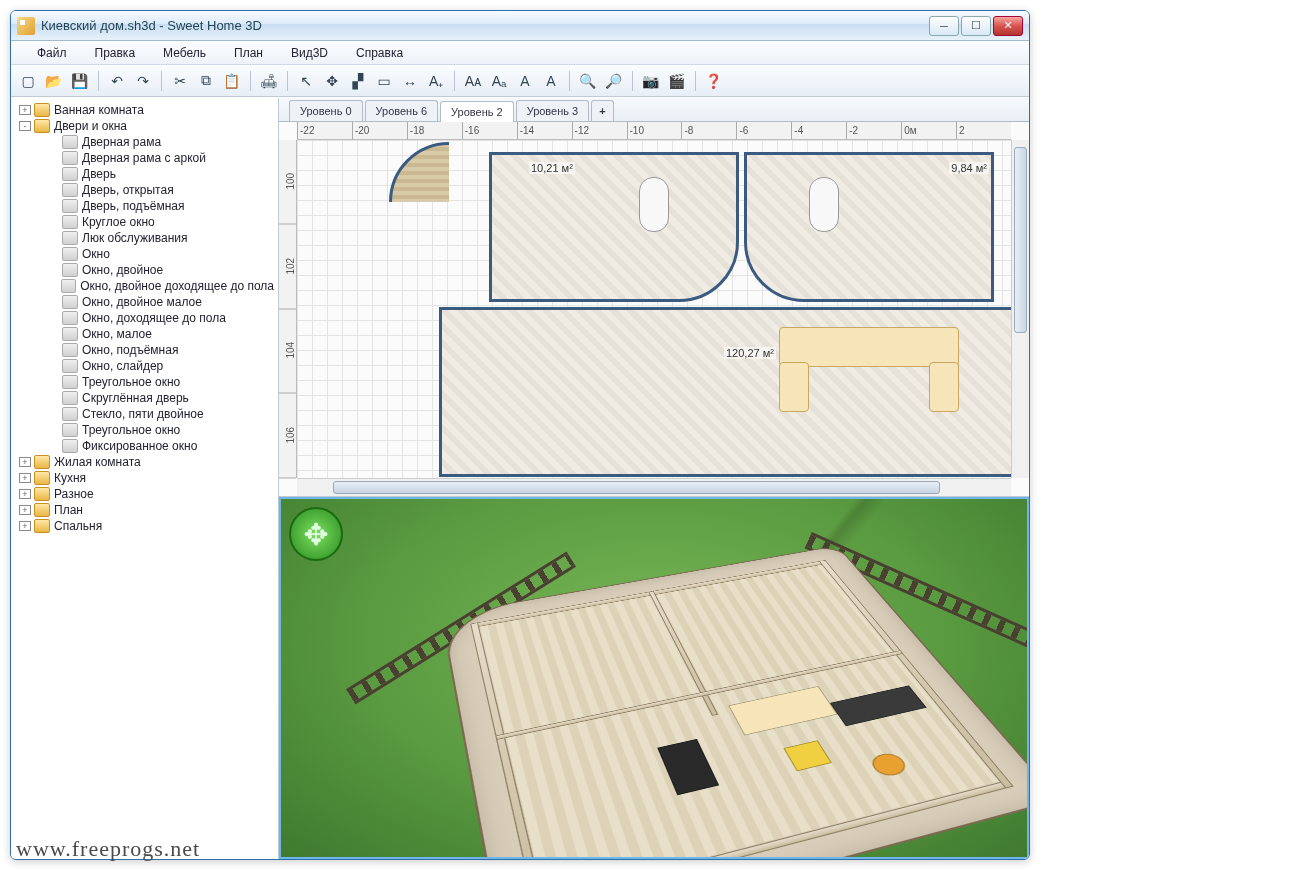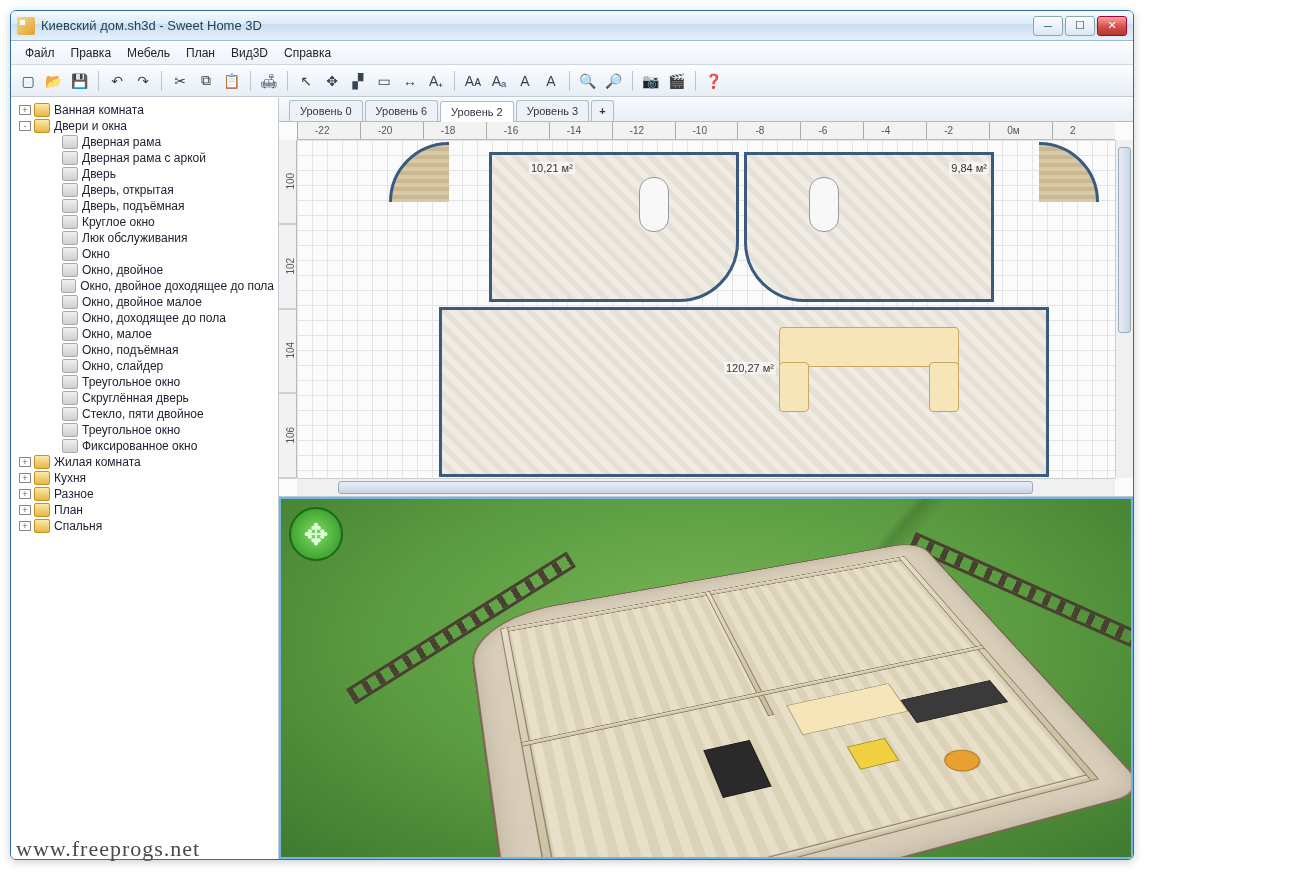--- a/index.html
+++ b/index.html
@@ -1,45 +1,45 @@
 <!DOCTYPE html>
 <html><head>
 <meta charset="utf-8">
 <style>
   * { box-sizing: border-box; margin: 0; padding: 0; font-family: "Segoe UI", Tahoma, sans-serif; }
   body { background: #fff; padding: 10px; }
-  .window { width: 1124px; height: 850px; border: 1px solid #2b6fa8; border-radius: 6px; overflow: hidden; display: flex; flex-direction: column; box-shadow: 0 2px 8px rgba(0,0,0,.2); }
+  .window { width: 1020px; height: 850px; border: 1px solid #2b6fa8; border-radius: 6px; overflow: hidden; display: flex; flex-direction: column; box-shadow: 0 2px 8px rgba(0,0,0,.2); }
   .titlebar { height: 30px; background: linear-gradient(#f8fbfe,#dbeaf9 45%,#c9ddf2 46%,#e7f1fb); display: flex; align-items: center; padding: 0 6px; font-size: 13px; color: #245; border-bottom: 1px solid #a0b8d0; }
   .titlebar .icon { width: 18px; height: 18px; background: linear-gradient(135deg,#f9d98a,#e0a030); border-radius: 2px; margin-right: 6px; display:inline-block; position:relative;}
   .titlebar .icon::after{content:"";position:absolute;top:3px;left:3px;width:5px;height:5px;background:#fff;border-radius:1px;}
   .winbtns { margin-left: auto; display: flex; gap: 2px; }
   .winbtn { width: 30px; height: 20px; border: 1px solid #8aa; border-radius: 3px; background: linear-gradient(#fdfdfd,#d9e8f6); display:flex;align-items:center;justify-content:center;font-size:11px;color:#345;}
   .winbtn.close{background:linear-gradient(#f7a8a0,#d9534f,#b0362f);color:#fff;border-color:#a03;}
   .menubar { height: 24px; background: linear-gradient(#fafcff,#eef3f9); display:flex; align-items:center; padding: 0 6px; font-size: 12px; color:#223; border-bottom:1px solid #cfd8e2;}
-  .menubar span { padding: 3px 8px; cursor:default; }
+  .menubar span { padding: 3px 8px; cursor:default;margin-left:12px; }
   .toolbar { height: 32px; background: linear-gradient(#fbfdff,#e7eef6); border-bottom:1px solid #c0cad4; display:flex; align-items:center; padding:0 6px; gap:4px;}
   .tbtn { width:22px; height:22px; border:1px solid transparent; border-radius:3px; display:flex;align-items:center;justify-content:center; font-size:14px; color:#345;}
   .tsep{width:1px;height:20px;background:#b8c4d0;margin:0 3px;}
   .body { flex:1; display:flex; overflow:hidden; border-top:1px solid #fff;}
   .sidebar { width: 268px; background:#fff; border-right:1px solid #c0cad4; overflow-y:auto; font-size:12px; color:#223; padding:4px 0;}
   .tree-item{display:flex;align-items:center;padding:1px 4px 1px 8px;white-space:nowrap;}
   .tree-item .exp{width:12px;display:inline-flex;align-items:center;justify-content:center;color:#666;font-size:9px;border:1px solid #888;height:10px;margin-right:3px;background:#fff;}
   .tree-item .exp.blank{border:none;background:none;}
   .tree-item .ico{width:16px;height:14px;margin-right:4px;display:inline-block;}
   .ico.folder{background:linear-gradient(#fde9a8,#e8b643);border-radius:2px;border:1px solid #c89020;}
   .ico.item{background:linear-gradient(#f0f0f0,#d0d0d0);border:1px solid #aaa;border-radius:2px;}
   .tree-sub .tree-item{padding-left:36px;}
   .right { flex:1; display:flex; flex-direction:column; overflow:hidden;}
   .tabs { height:24px; display:flex; align-items:flex-end; padding-left:10px; background:linear-gradient(#f6f9fc,#e9eef5); border-bottom:1px solid #b0bcc8; font-size:11px; gap:2px;}
   .tab{padding:4px 10px;border:1px solid #b0bcc8;border-bottom:none;background:#eef2f7;border-radius:3px 3px 0 0;color:#334;}
   .tab.active{background:#fff;font-weight:500;position:relative;top:1px;}
   .tab.plus{padding:4px 7px;font-weight:bold;}
   .plan-area{flex:0 0 375px;position:relative;overflow:hidden;border-bottom:1px solid #c0cad4;background:#fbfbfb;}
   .ruler-h{position:absolute;top:0;left:18px;right:18px;height:18px;background:#f2f2f2;border-bottom:1px solid #bbb;display:flex;font-size:10px;color:#555;}
-  .ruler-h div{flex:1;border-left:1px solid #aaa;padding-left:17px;display:flex;align-items:center;}
+  .ruler-h div{flex:1;border-left:1px solid #aaa;padding-left:2px;display:flex;align-items:center;}
   .ruler-v{position:absolute;top:18px;left:0;bottom:18px;width:18px;background:#f2f2f2;border-right:1px solid #bbb;display:flex;flex-direction:column;font-size:10px;color:#555;}
   .ruler-v div{flex:1;border-top:1px solid #aaa;padding-top:2px;display:flex;justify-content:center;writing-mode:vertical-lr;transform:rotate(180deg);}
   .grid{position:absolute;top:18px;left:18px;right:18px;bottom:18px;
     background-image:linear-gradient(#e4e4e4 1px,transparent 1px),linear-gradient(90deg,#e4e4e4 1px,transparent 1px),linear-gradient(#cfcfcf 1px,transparent 1px),linear-gradient(90deg,#cfcfcf 1px,transparent 1px);
     background-size:15px 15px,15px 15px,75px 75px,75px 75px;}
   .floorplan{position:absolute;top:30px;left:150px;width:630px;height:320px;}
   .room{position:absolute;border:3px solid #3a5a80;background:repeating-linear-gradient(45deg,#f0ece4,#f0ece4 6px,#e6e1d8 6px,#e6e1d8 12px);}
   .roomlabel{position:absolute;font-size:11px;color:#333;background:rgba(255,255,255,.6);padding:0 2px;}
   .curve{position:absolute;border:3px solid #3a5a80;border-radius:50%;background:repeating-linear-gradient(0deg,#d8c9a8,#d8c9a8 4px,#c9b890 4px,#c9b890 8px);}
   .bathtub{position:absolute;width:30px;height:55px;background:#f8f8f8;border:1px solid #999;border-radius:14px;}
@@ -300,21 +300,21 @@
           <div class="room" style="left:60px;top:0;width:250px;height:150px;border-radius:0 0 60px 0;"></div>
           <div class="room" style="left:315px;top:0;width:250px;height:150px;border-radius:0 0 0 60px;"></div>
           <div class="room" style="left:10px;top:155px;width:610px;height:170px;"></div>
           <div class="bathtub" style="left:210px;top:25px;"></div>
           <div class="bathtub" style="left:380px;top:25px;"></div>
           <div class="sofa" style="left:350px;top:175px;width:180px;height:40px;"></div>
           <div class="sofa" style="left:350px;top:210px;width:30px;height:50px;"></div>
           <div class="sofa" style="left:500px;top:210px;width:30px;height:50px;"></div>
           <div class="roomlabel" style="left:100px;top:10px;">10,21 м²</div>
           <div class="roomlabel" style="right:70px;top:10px;">9,84 м²</div>
-          <div class="roomlabel" style="left:295px;top:210px;">120,27 м²</div>
+          <div class="roomlabel" style="left:295px;top:195px;">120,27 м²</div>
         </div>
         <div class="scrollbar-h">
             <div class="thumb"></div>
           </div>
         <div class="scrollbar-v">
             <div class="thumb"></div>
           </div>
       </div>
 
       <div class="view3d">

